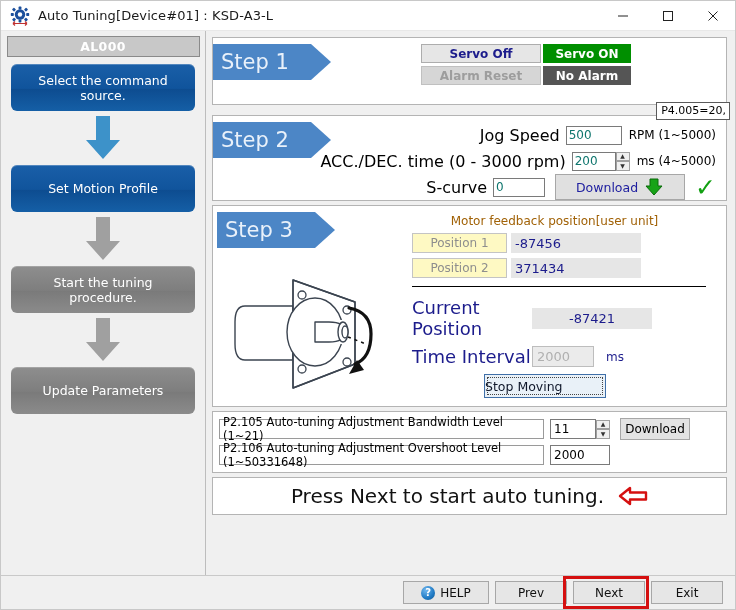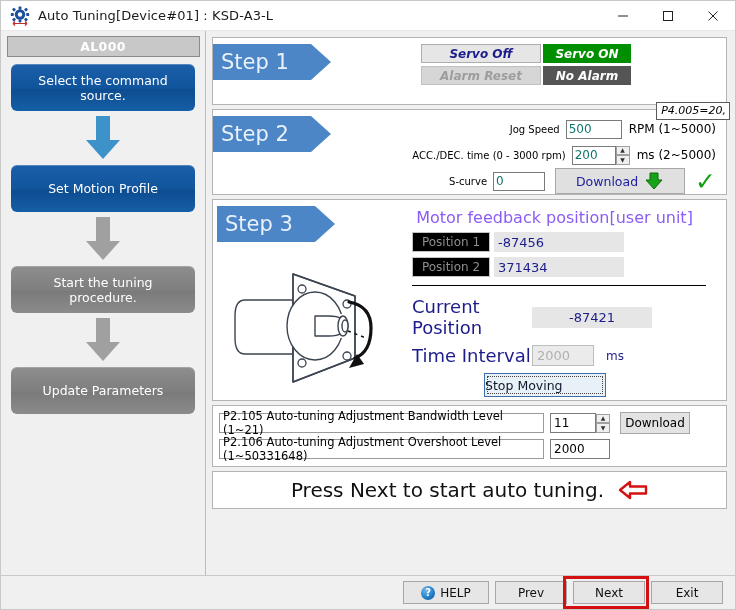--- a/index.html
+++ b/index.html
@@ -121,23 +121,23 @@
   .step-tag:after {
     content: "";
     position: absolute; left: 98px; top: 0;
     width: 0; height: 0;
     border-top: 18px solid transparent;
     border-bottom: 18px solid transparent;
     border-left: 20px solid #4c86c6;
   }
 
   
-  #step1 { height: 68px; margin-bottom: 4px; display:flex; }
+  #step1 { height: 68px; margin-bottom: 10px; display:flex; }
   .s1-left { padding-top: 6px; }
-  .s1-right { flex: 1 1 auto; padding-top: 6px; position: relative; font-style: italic; }
+  .s1-right { flex: 1 1 auto; padding-top: 6px; position: relative; }
   .btn-row { display: flex; align-items: center; margin-bottom: 3px; padding-left: 110px;}
   .flatbtn {
     height: 19px; min-width: 120px;
     background: #e6e6e6;
     border: 1px solid #adadad;
     box-sizing: border-box;
     display: flex; align-items: center; justify-content: center;
     font-weight: bold; font-size: 12px;
     color: #1c1c8c;
   }
@@ -157,21 +157,21 @@
     font-size: 11px;
     padding: 1px 3px 2px 4px;
     white-space: nowrap;
     z-index: 5;
   }
 
   
   #step2 { height: 86px; margin-bottom: 4px; display:flex; }
   .s2-right { flex:1 1 auto; padding: 6px 10px 0 0; }
   .frow { display:flex; align-items:center; justify-content:flex-end; height:26px; }
-  .flabel { font-size: 10px; color:#000; margin-right: 6px; }
+  .flabel { font-size: 16px; color:#000; margin-right: 6px; }
   .finput {
     height: 19px; border: 1px solid #7a7a7a;
     background:#ffffff; box-sizing: border-box;
     font-size: 12px; padding: 0 2px; color:#0f766e;
     display:flex; align-items:center;
   }
   .spin {
     width: 14px; height: 19px; box-sizing:border-box;
     display:flex; flex-direction:column; margin-left: 0px;
   }
@@ -188,26 +188,26 @@
     color:#2020a0; font-size:12.5px; box-sizing:border-box;
   }
   .check { color:#12a012; font-size: 25px; line-height:1; margin-left: 10px; font-weight: bold;}
 
   
   #step3 { height: 202px; margin-bottom: 4px; display:flex; }
   .s3-body { display:flex; width:100%; }
   .motor-art { width: 175px; flex:0 0 auto; padding-top: 6px; padding-left: 4px;}
   .s3-fields { flex: 1 1 auto; padding-top: 8px; }
   .s3-title {
-    color:#8b5cf6; font-size:16px; text-align:center; margin-bottom: 5px;
+    color:#a16207; font-size:12px; text-align:center; margin-bottom: 5px;
     padding-right: 9px;
   }
   .posrow { display:flex; align-items:center; margin-bottom: 5px; padding-left: 20px;}
   .poslabel {
-    width: 78px; height: 20px; background:#000000;
+    width: 95px; height: 20px; background:#fef9c3;
     border:1px solid #c4c4c4; box-sizing:border-box;
     display:flex; align-items:center; justify-content:center;
     color:#8e8e8e; font-size:12px;
   }
   .posval {
     width: 130px; height:20px; background:#e6e6e6;
     box-sizing:border-box; display:flex; align-items:center;
     padding-left:4px; color:#1c1c8c; font-size:13px;
     margin-left: 4px;
   }
@@ -410,21 +410,21 @@
             <div class="finput" style="width:56px">500</div>
             <span class="funit">RPM (1~5000)</span>
           </div>
           <div class="frow">
             <span class="flabel">ACC./DEC. time (0 - 3000 rpm)</span>
             <div class="finput" style="width:44px">200</div>
             <div class="spin">
               <div>▲</div>
               <div>▼</div>
             </div>
-            <span class="funit">ms (2~5000)</span>
+            <span class="funit">ms (4~5000)</span>
           </div>
           <div class="frow">
             <span class="flabel">S-curve</span>
             <div class="finput" style="width:52px">0</div>
             <div class="dl-btn" style="margin-left:10px">
               <span>Download</span>
               <svg width="20" height="18" viewBox="0 0 20 18" style="margin-left:6px">
                 <polygon points="6,1 14,1 14,8 18,8 10,17 2,8 6,8" fill="#17a317" stroke="#0a6b0a" stroke-width="1"></polygon>
               </svg>
             </div>

